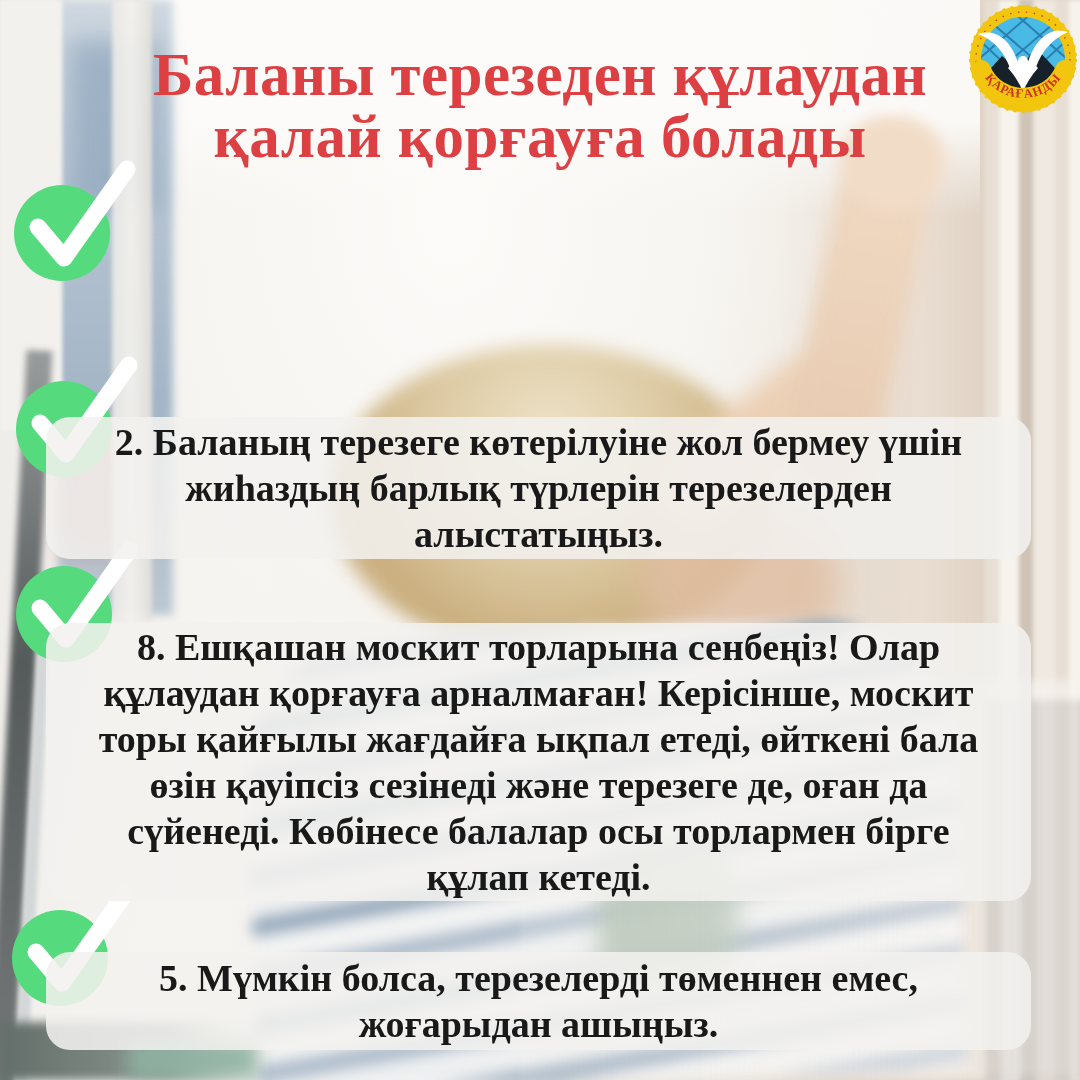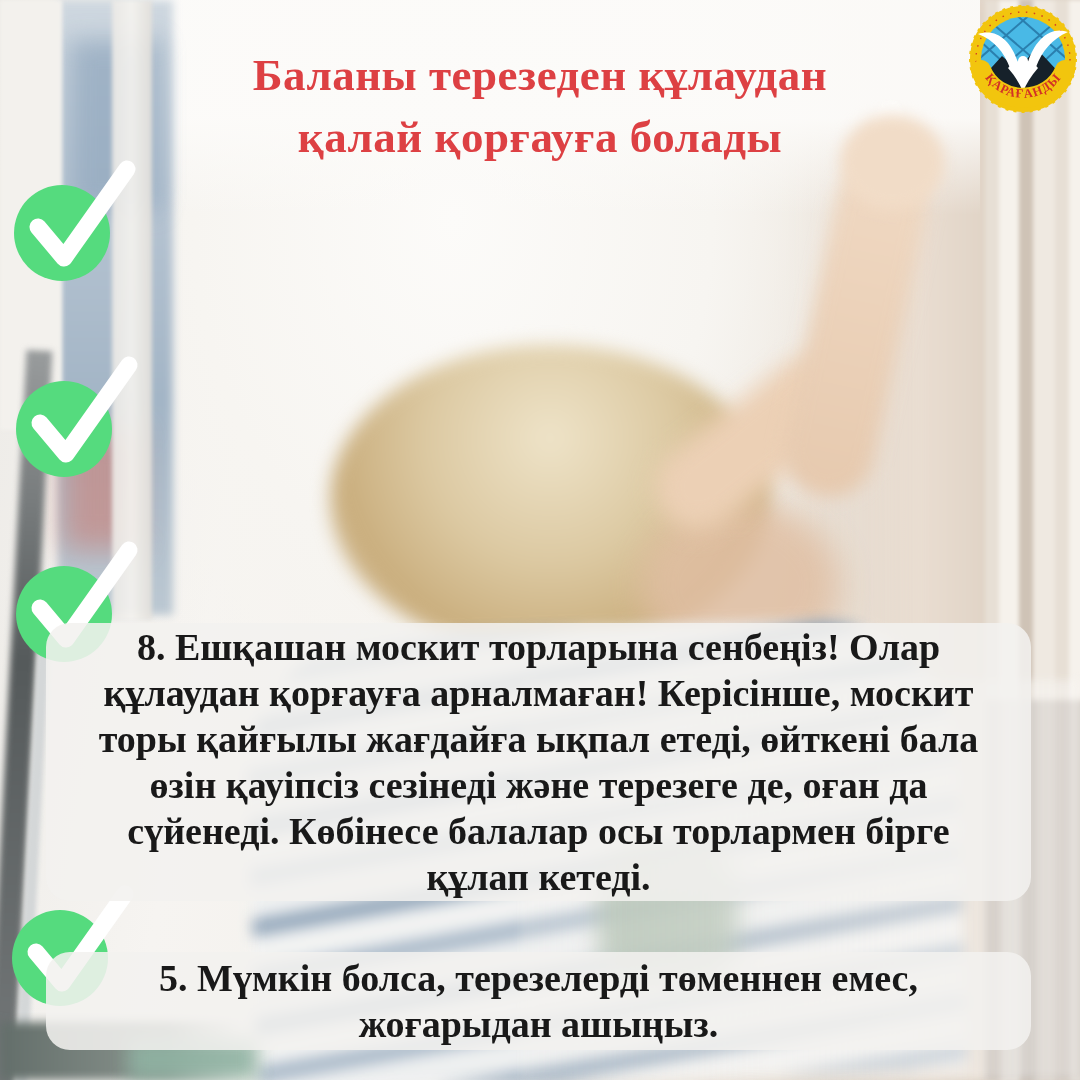--- a/index.html
+++ b/index.html
@@ -30,21 +30,21 @@
   .bg-arm-right{left:810px;top:160px;width:90px;height:340px;border-radius:50px;background:linear-gradient(180deg,#f0d9c3,#e6c9ae);transform:rotate(12deg);filter:blur(9px);}
   .bg-hand{left:840px;top:115px;width:105px;height:95px;border-radius:50%;background:#f1dcc7;filter:blur(7px);}
   .bg-shirt{left:250px;top:628px;width:710px;height:452px;border-radius:140px 140px 0 0;background:repeating-linear-gradient(172deg,#f2f3f3 0 30px,#a9b9c9 30px 48px,#eef0f1 48px 80px,#93a7bb 80px 98px);transform:rotate(-2deg);filter:blur(7px);opacity:.95;}
   .bg-green{left:598px;top:845px;width:140px;height:140px;border-radius:30%;background:#a9baaa;filter:blur(12px);opacity:.9;}
   .bg-sheer{left:520px;top:680px;width:560px;height:400px;background:linear-gradient(90deg,rgba(247,245,242,0.2),rgba(247,245,242,0.6));filter:blur(5px);}
   .bg-sill{left:0;top:1022px;width:240px;height:58px;background:linear-gradient(90deg,#636e6a,#8a948e 70%,rgba(138,148,142,0));filter:blur(5px);}
   .bg-teal{left:128px;top:1038px;width:130px;height:42px;background:#8fb2a2;filter:blur(9px);opacity:.9;}
   
   .title{
     position:absolute;top:44px;left:0;width:100%;margin:0;
-    text-align:center;font-size:45px;line-height:62px;font-weight:bold;
+    text-align:center;font-size:61px;line-height:62px;font-weight:bold;
     color:#dd4043;white-space:pre-line;letter-spacing:.5px;
   }
   .logo{position:absolute;top:4px;right:2px;width:110px;height:110px;}
   .block{
     position:absolute;left:46px;width:985px;border-radius:24px;
     background:rgba(242,241,239,0.87);
     display:flex;align-items:center;justify-content:center;
   }
   .block p{
     margin:0;padding:0 15px;width:100%;
@@ -144,20 +144,25 @@
     <svg viewBox="0 0 130 130">
         <path d="M30 70 L56 101 L119 12" fill="none" stroke="#ffffff" stroke-width="17" stroke-linecap="round" stroke-linejoin="round"></path>
       </svg>
   </div>
   <div class="check c4">
     <svg viewBox="0 0 130 130">
         <path d="M30 70 L56 101 L119 12" fill="none" stroke="#ffffff" stroke-width="17" stroke-linecap="round" stroke-linejoin="round"></path>
       </svg>
   </div>
 
+  <section class="block b2">
+    <p>2. Баланың терезеге көтерілуіне жол бермеу үшін
+жиһаздың барлық түрлерін терезелерден
+алыстатыңыз.</p>
+  </section>
   <section class="block b3">
     <p>8. Ешқашан москит торларына сенбеңіз! Олар
 құлаудан қорғауға арналмаған! Керісінше, москит
 торы қайғылы жағдайға ықпал етеді, өйткені бала
 өзін қауіпсіз сезінеді және терезеге де, оған да
 сүйенеді. Көбінесе балалар осы торлармен бірге
 құлап кетеді.</p>
   </section>
   <section class="block b4">
     <p>5. Мүмкін болса, терезелерді төменнен емес,

